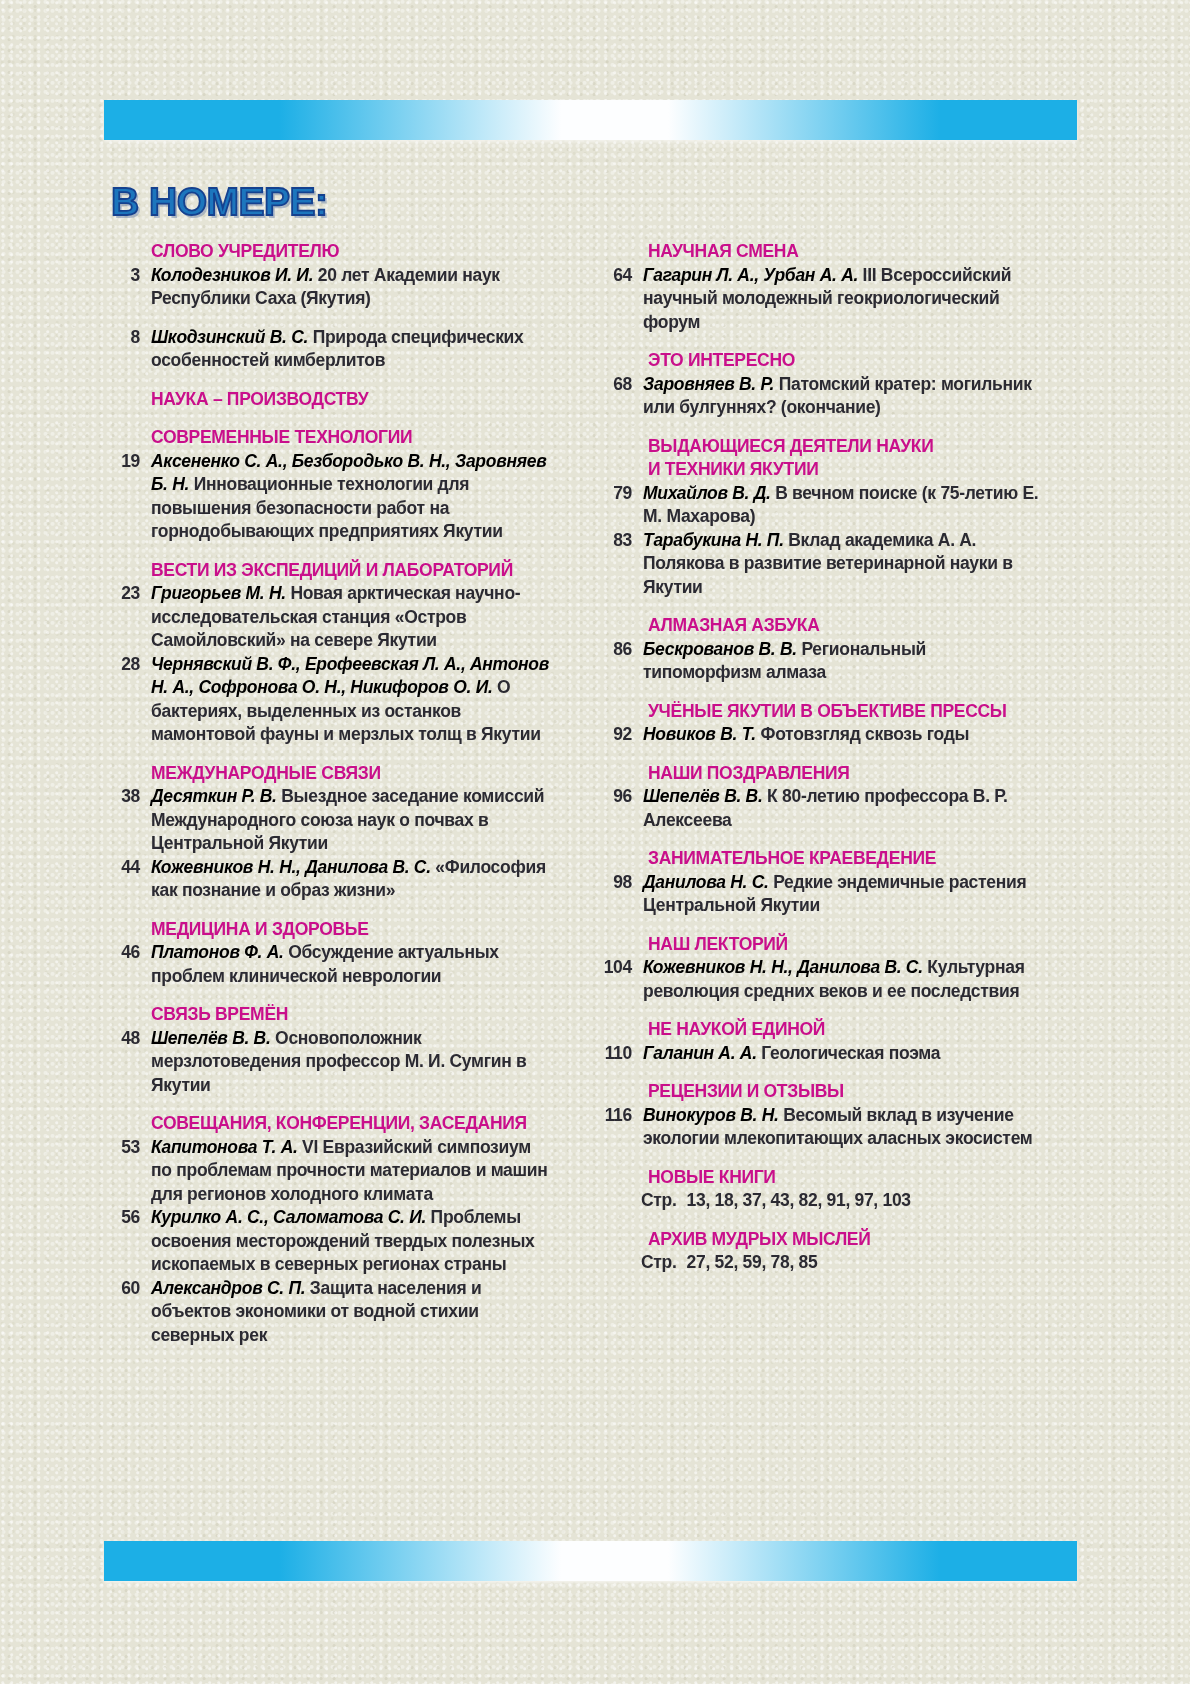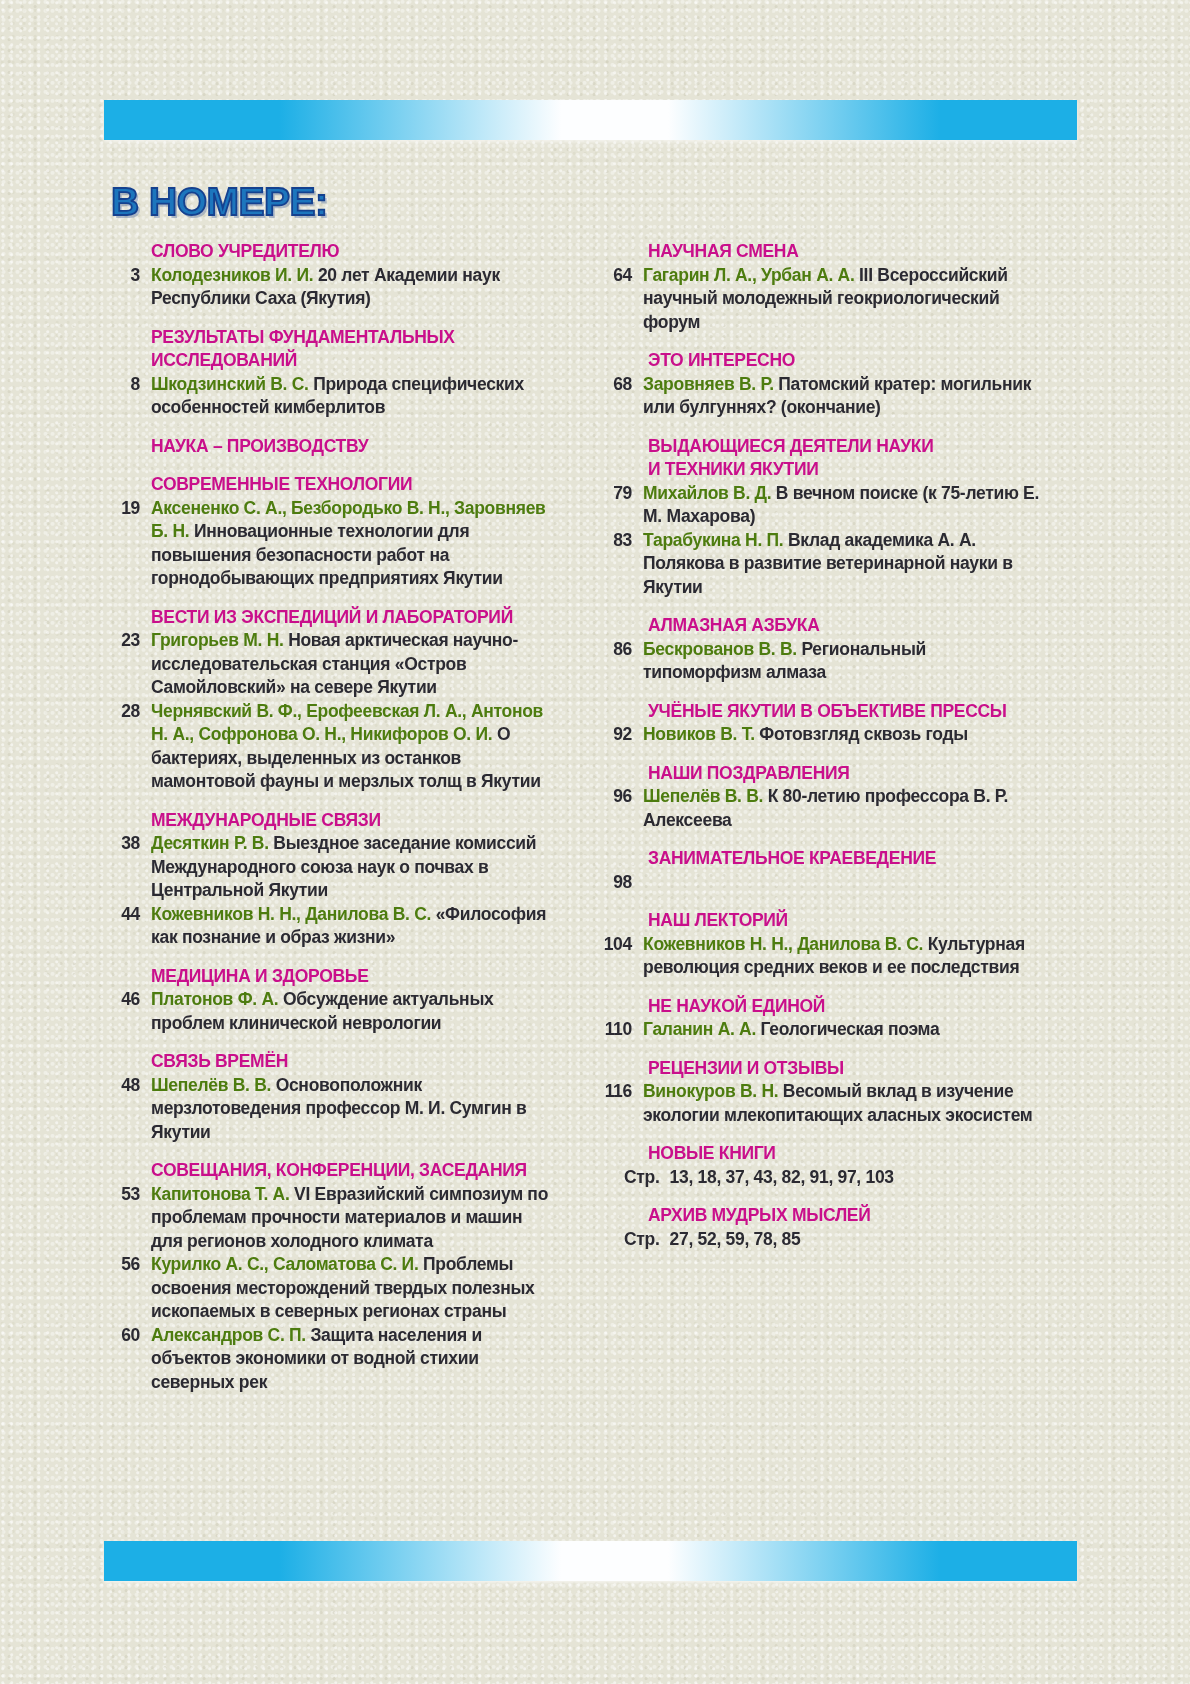--- a/index.html
+++ b/index.html
@@ -34,43 +34,41 @@
     color:#2b2a32;
   }
   .col-left{left:108px;width:446px;}
   .col-right{left:596px;width:452px;}
   .section{margin-bottom:15px;}
   .heading{color:#c90f8b;white-space:pre-line;margin-left:43px;}
   .col-right .heading{margin-left:52px;}
   .entry{display:grid;grid-template-columns:32px 1fr;column-gap:11px;}
   .col-right .entry{grid-template-columns:36px 1fr;}
   .num{text-align:right;}
-  .authors{color:#4d7c0f;}
+  .authors{color:#000000;font-style:italic;}
   .ref{margin-left:57px;}
-  .col-right .ref{margin-left:28px;}
+  .col-right .ref{margin-left:45px;}
   .ref-label{margin-right:10px;}
 </style>
 </head>
 <body>
 
 <div class="gradient-bar bar-top"></div>
 
 <h1 class="page-title">В НОМЕРЕ:</h1>
 
 <div class="toc-col col-left">
     <div class="section">
       <div class="heading">СЛОВО УЧРЕДИТЕЛЮ</div>
       <div class="entry">
         <div class="num">3</div>
         <div class="body"><span class="authors">Колодезников И. И.</span> <span class="etitle">20 лет Академии наук Республики Саха (Якутия)</span></div>
       </div>
     </div>
     <div class="section">
-      <div class="heading">РЕЗУЛЬТАТЫ ФУНДАМЕНТАЛЬНЫХ
-ИССЛЕДОВАНИЙ</div>
       <div class="entry">
         <div class="num">8</div>
         <div class="body"><span class="authors">Шкодзинский В. С.</span> <span class="etitle">Природа специфических особенностей кимберлитов</span></div>
       </div>
     </div>
     <div class="section">
       <div class="heading">НАУКА – ПРОИЗВОДСТВУ</div>
     </div>
     <div class="section">
       <div class="heading">СОВРЕМЕННЫЕ ТЕХНОЛОГИИ</div>
@@ -176,20 +174,21 @@
       <div class="heading">НАШИ ПОЗДРАВЛЕНИЯ</div>
       <div class="entry">
         <div class="num">96</div>
         <div class="body"><span class="authors">Шепелёв В. В.</span> <span class="etitle">К 80-летию профессора В. Р. Алексеева</span></div>
       </div>
     </div>
     <div class="section">
       <div class="heading">ЗАНИМАТЕЛЬНОЕ КРАЕВЕДЕНИЕ</div>
       <div class="entry">
         <div class="num">98</div>
+        <div class="body"><span class="authors">Данилова Н. С.</span> <span class="etitle">Редкие эндемичные растения Центральной Якутии</span></div>
       </div>
     </div>
     <div class="section">
       <div class="heading">НАШ ЛЕКТОРИЙ</div>
       <div class="entry">
         <div class="num">104</div>
         <div class="body"><span class="authors">Кожевников Н. Н., Данилова В. С.</span> <span class="etitle">Культурная революция средних веков и ее последствия</span></div>
       </div>
     </div>
     <div class="section">

